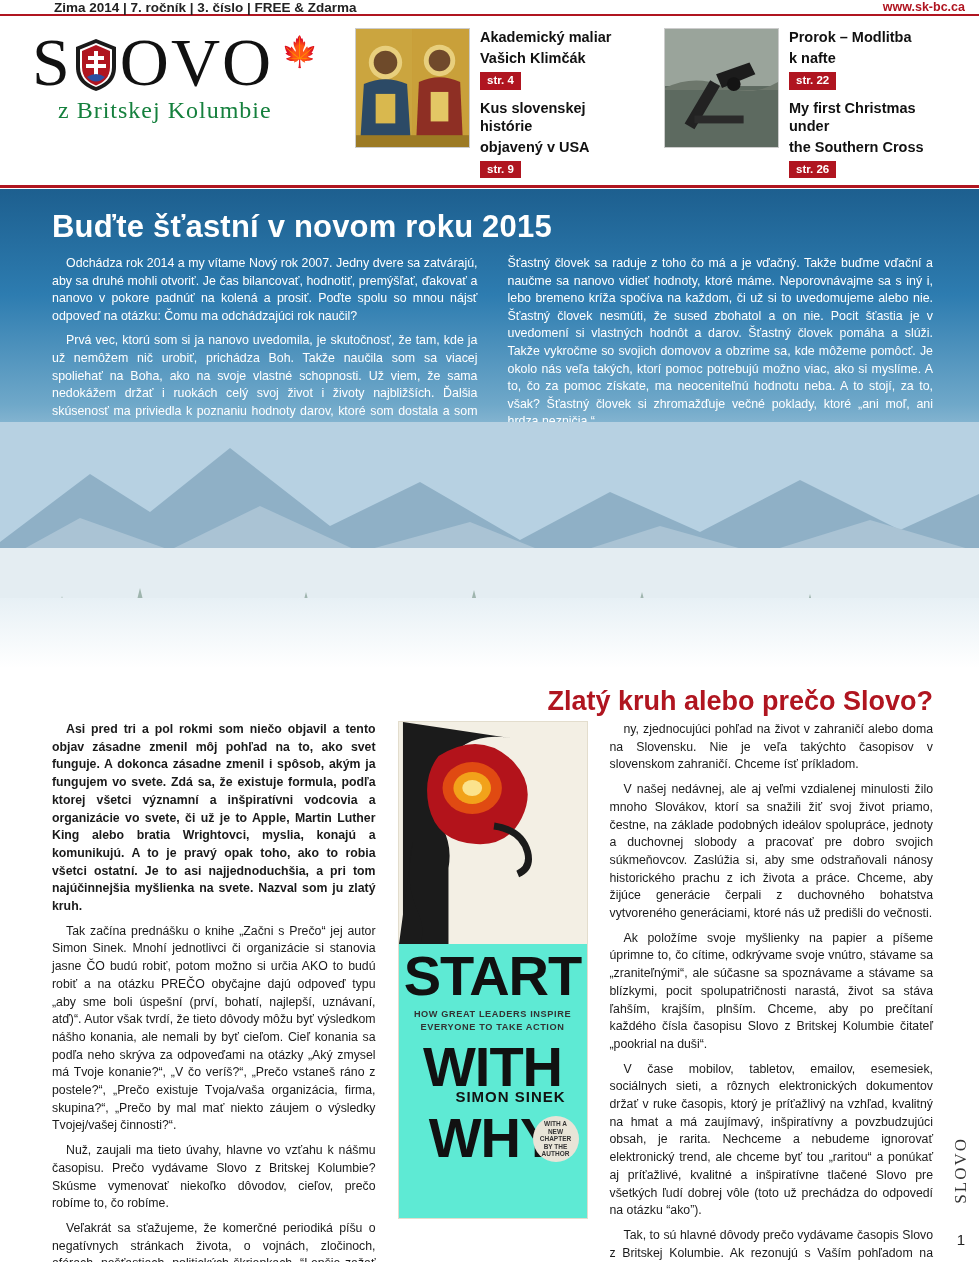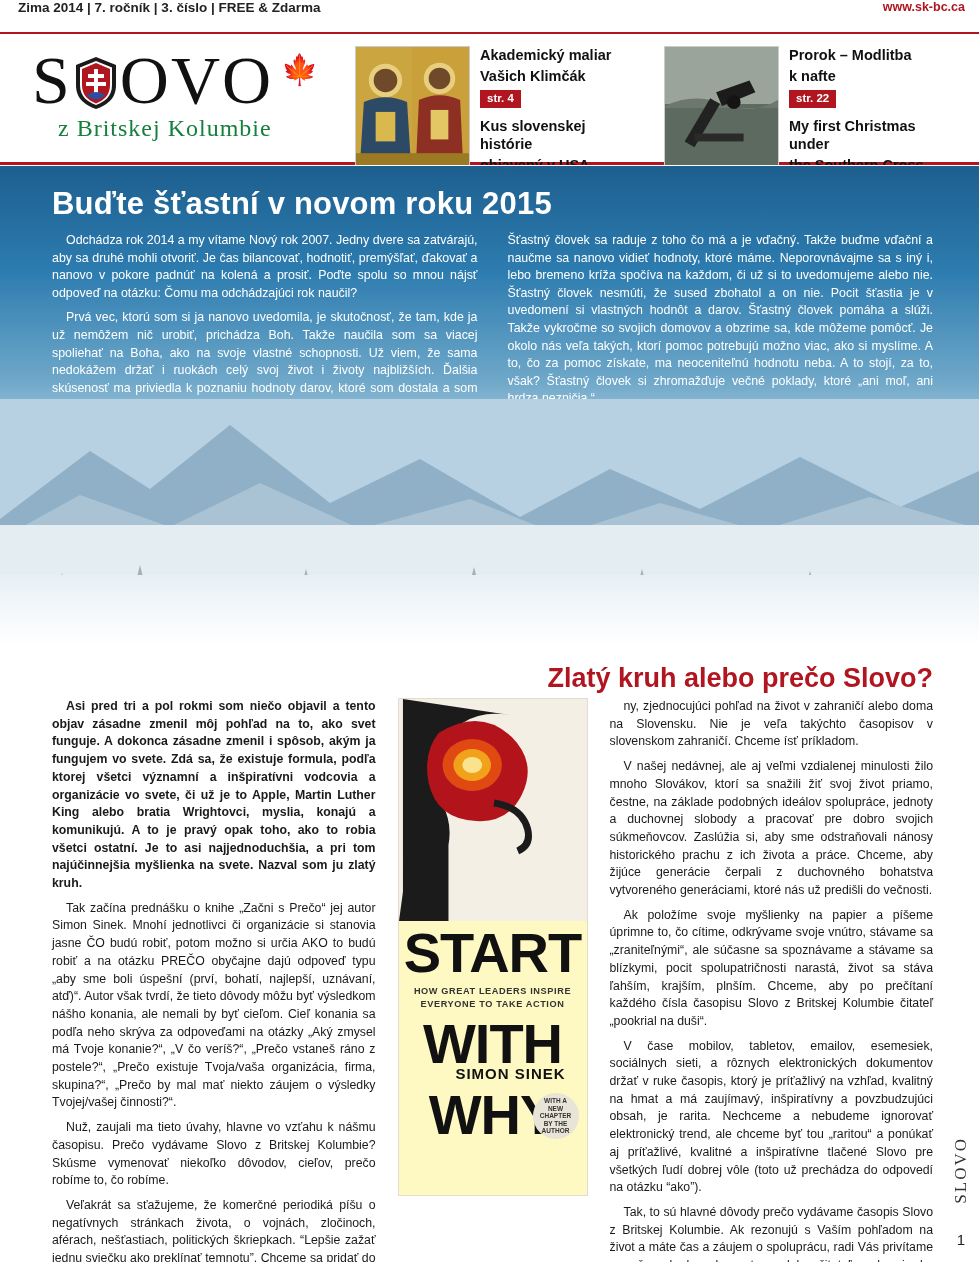--- a/index.html
+++ b/index.html
@@ -9,37 +9,38 @@
     height: 1262px;
     background: #ffffff;
     font-family: "Liberation Sans", sans-serif;
     color: #1a1a1a;
     position: relative;
     overflow: hidden;
   }
 
   
   .masthead-bar {
-    height: 34px;
+    height: 16px;
     border-bottom: 2px solid #b01520;
     display: flex;
+    align-items: center;
     justify-content: space-between;
-    padding: 0 14px 0 18px;
+    padding: 0 14px 0 54px;
     font-size: 13.5px;
     font-weight: bold;
     color: #222;
   }
   .masthead-bar .url { color: #b01520; font-size: 12.5px; }
 
   .masthead {
     display: flex;
     align-items: flex-start;
     padding: 6px 14px 8px 32px;
     border-bottom: 3px solid #b01520;
-    height: 131px;
+    height: 172px;
   }
   .logo-block { width: 390px; padding-top: 8px; }
   .logo-row { display: flex; align-items: center; }
   .logo-slovo {
     font-family: "Liberation Serif", serif;
     font-size: 68px;
     letter-spacing: 2px;
     font-weight: normal;
     color: #111;
     line-height: 0.95;
@@ -158,21 +159,21 @@
   }
   .lower-cols .c1 { width: 340px; }
   .lower-cols .c2 { width: 190px; }
   .lower-cols .c3 { width: 340px; }
   .lower-cols p { margin: 0 0 7px 0; text-indent: 14px; }
   .lead { font-weight: bold; }
 
   
   .book {
     width: 190px; height: 498px;
-    background: #fef9c3;
+    background: #5eead4;
     position: relative;
     overflow: hidden;
     border: 1px solid #e3ddcd;
   }
   .book-head { height: 222px; background:#f3efe4; position:relative; }
   .brain-bg { position:absolute; left:0; top:0; width:100%; height:100%; }
   .book-title {
     position:absolute; left:0; right:0; top:230px;
     text-align:center;
     font-family:"Liberation Sans", sans-serif;

